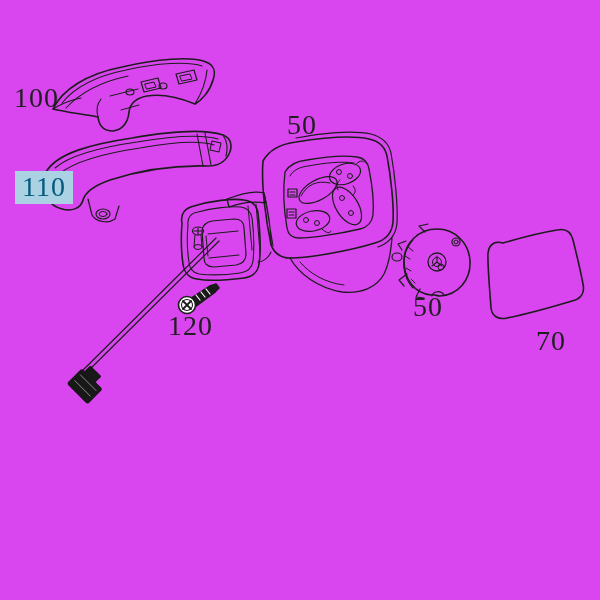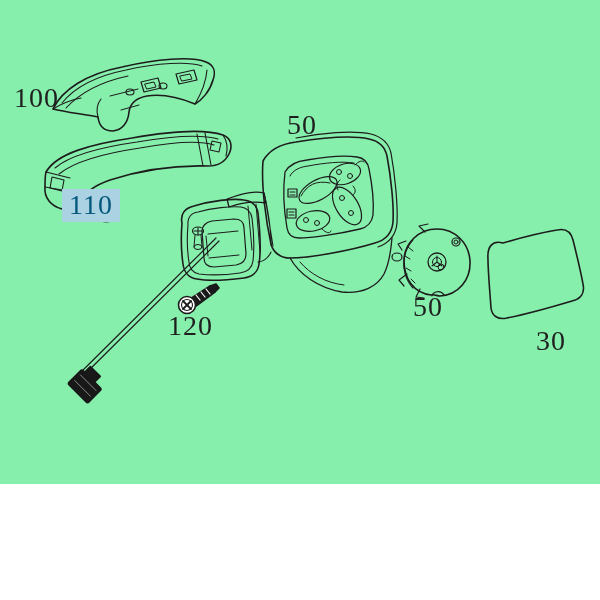--- a/index.html
+++ b/index.html
@@ -1,16 +1,16 @@
 <!DOCTYPE html>
 <html><head>
 <meta charset="utf-8">
 <style>
   html,body{margin:0;padding:0;background:#ffffff;width:600px;height:600px;overflow:hidden;}
-  .diagram{position:relative;width:600px;height:484px;background:#86efac;
+  .diagram{position:relative;width:600px;height:600px;background:#d946ef;
            font-family:"Liberation Serif", serif;}
   .art{position:absolute;left:0;top:0;}
   .part-label{position:absolute;font-size:28px;color:#1f1f1f;line-height:1;
               letter-spacing:1px;user-select:none;white-space:nowrap;}
   .part-label.highlight{background:#aad2e3;color:#05587d;padding:2px 7px 3px 7px;
               letter-spacing:1px;}
   svg path, svg ellipse, svg rect, svg circle, svg line{vector-effect:non-scaling-stroke;}
 </style>
 </head>
 <body>
@@ -147,22 +147,22 @@
 
     <g>
       <path d="M488,259 C487,247 492,240 503,243 C520,238 545,232 557,230 C566,228 571,232 573,240
                C577,256 581,273 583,284 C585,293 581,299 572,301 C552,307 522,315 507,318
                C498,320 492,316 491,308 C490,293 488,272 488,259 Z"></path>
     </g>
   </svg>
 
   <div class="part-label" style="left:14px;top:84px;">100</div>
 
-  <div class="part-label highlight" style="left:15px;top:189px;margin-left:47px;">110</div>
+  <div class="part-label highlight" style="left:15px;top:171px;">110</div>
 
   <div class="part-label" style="left:287px;top:111px;">50</div>
 
   <div class="part-label" style="left:168px;top:312px;">120</div>
 
   <div class="part-label" style="left:413px;top:293px;">50</div>
 
-  <div class="part-label" style="left:536px;top:327px;">30</div>
+  <div class="part-label" style="left:536px;top:327px;">70</div>
 </div>
 
 </body></html>

